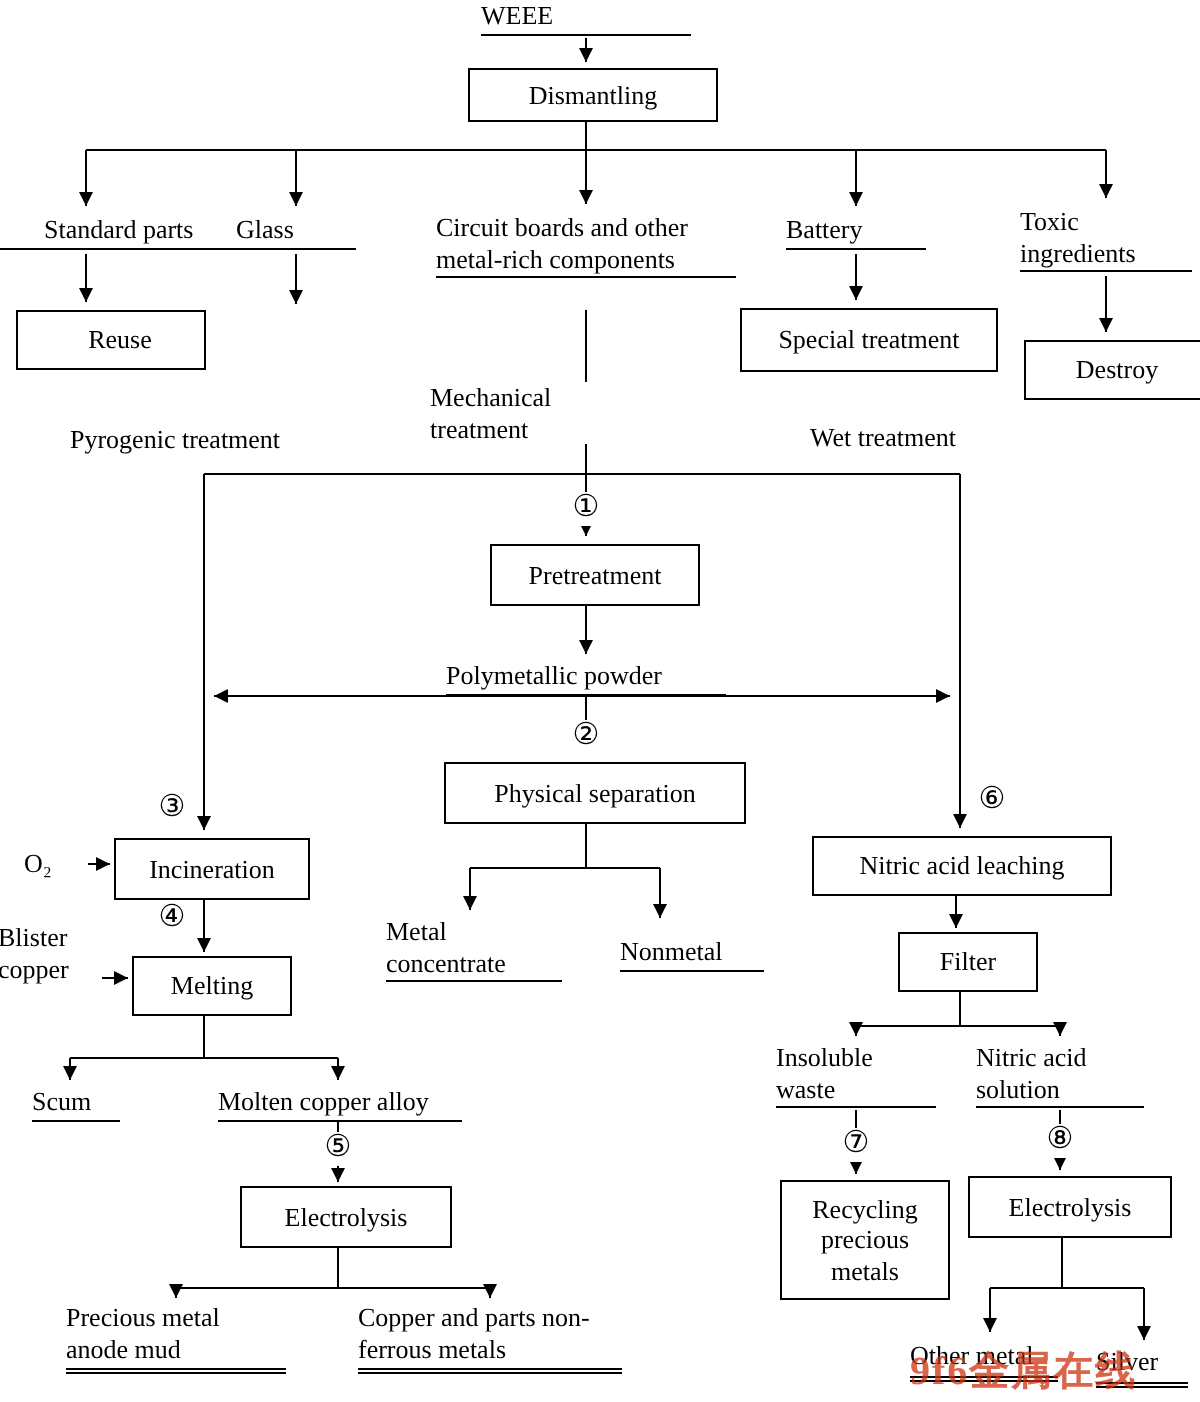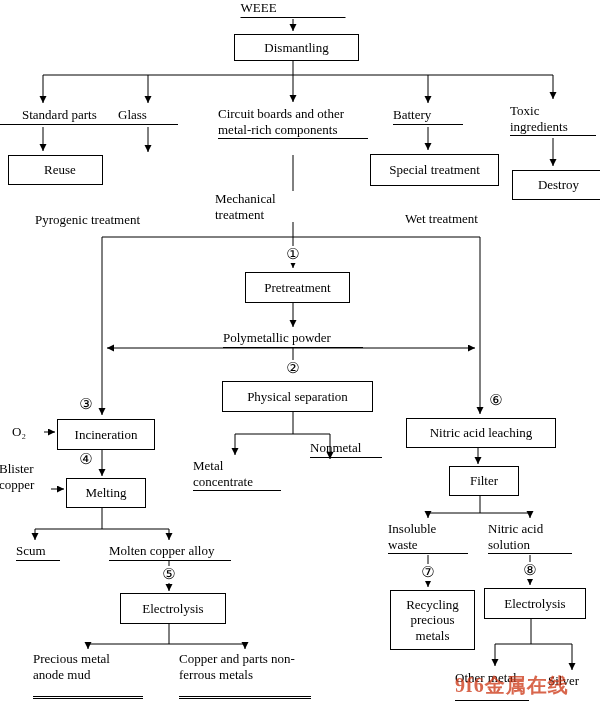--- a/index.html
+++ b/index.html
@@ -6,21 +6,21 @@
   .canvas{position:relative;width:600px;height:701px;background:#fff;overflow:hidden;
           font-family:"Liberation Serif","DejaVu Serif",serif;color:#000;}
   .wires{position:absolute;left:0;top:0;z-index:1;}
   .box{position:absolute;z-index:2;border:1px solid #000;background:#fff;display:flex;
        align-items:center;justify-content:center;text-align:center;font-size:13px;
        padding:1px 3px;white-space:nowrap;}
   .box.wrap{white-space:normal;line-height:1.18;}
   .lbl{position:absolute;z-index:2;font-size:13px;line-height:1.2;text-align:left;}
   .cx{transform:translateX(-50%);}
   .u{border-bottom:1px solid #000;padding-bottom:1px;}
-  .uu{border-bottom:3px double #000;padding-bottom:14px;}
+  .uu{border-bottom:3px double #000;padding-bottom:2px;}
   .nw{white-space:nowrap;}
   .bg{background:#fff;}
   .inner{display:inline-block;max-width:128px;}
   .circ{position:absolute;z-index:3;font-size:15px;line-height:1;background:#fff;padding:1px 2px;}
   .watermark{position:absolute;z-index:4;font-size:20px;font-weight:bold;
              letter-spacing:1px;opacity:.75;color:#cc3311;white-space:nowrap;}
 </style>
 </head>
 <body>
 
@@ -119,21 +119,21 @@
   <div class="circ cx" style="left:86px;top:451px;">④</div>
   <div class="circ cx" style="left:169px;top:566px;">⑤</div>
   <div class="circ cx" style="left:496px;top:392px;">⑥</div>
   <div class="circ cx" style="left:428px;top:564px;">⑦</div>
   <div class="circ cx" style="left:530px;top:562px;">⑧</div>
 
   <div class="box" style="left:245px;top:272px;width:97px;height:27px;">Pretreatment</div>
   <div class="lbl u nw cx bg" style="left:293px;top:330px;width:140px;">Polymetallic powder</div>
   <div class="box" style="left:222px;top:381px;width:143px;height:27px;">Physical separation</div>
   <div class="lbl u cx" style="left:237px;top:458px;width:88px;">Metal concentrate</div>
-  <div class="lbl u nw cx" style="left:346px;top:440px;width:72px;">Nonmetal</div>
+  <div class="lbl u nw cx" style="left:346px;top:468px;width:72px;">Nonmetal</div>
 
   <div class="lbl nw cx" style="left:30px;top:424px;width:36px;">O₂</div>
   <div class="box" style="left:57px;top:419px;width:90px;height:27px;">Incineration</div>
   <div class="lbl cx" style="left:28px;top:461px;width:58px;">Blister copper</div>
   <div class="box" style="left:66px;top:478px;width:72px;height:26px;">Melting</div>
   <div class="lbl u nw cx" style="left:38px;top:543px;width:44px;">Scum</div>
   <div class="lbl u nw cx" style="left:170px;top:543px;width:122px;">Molten copper alloy</div>
   <div class="box" style="left:120px;top:593px;width:98px;height:27px;">Electrolysis</div>
   <div class="lbl uu cx" style="left:88px;top:651px;width:110px;">Precious metal anode mud</div>
   <div class="lbl uu cx" style="left:245px;top:651px;width:132px;">Copper and parts non-ferrous metals</div>

